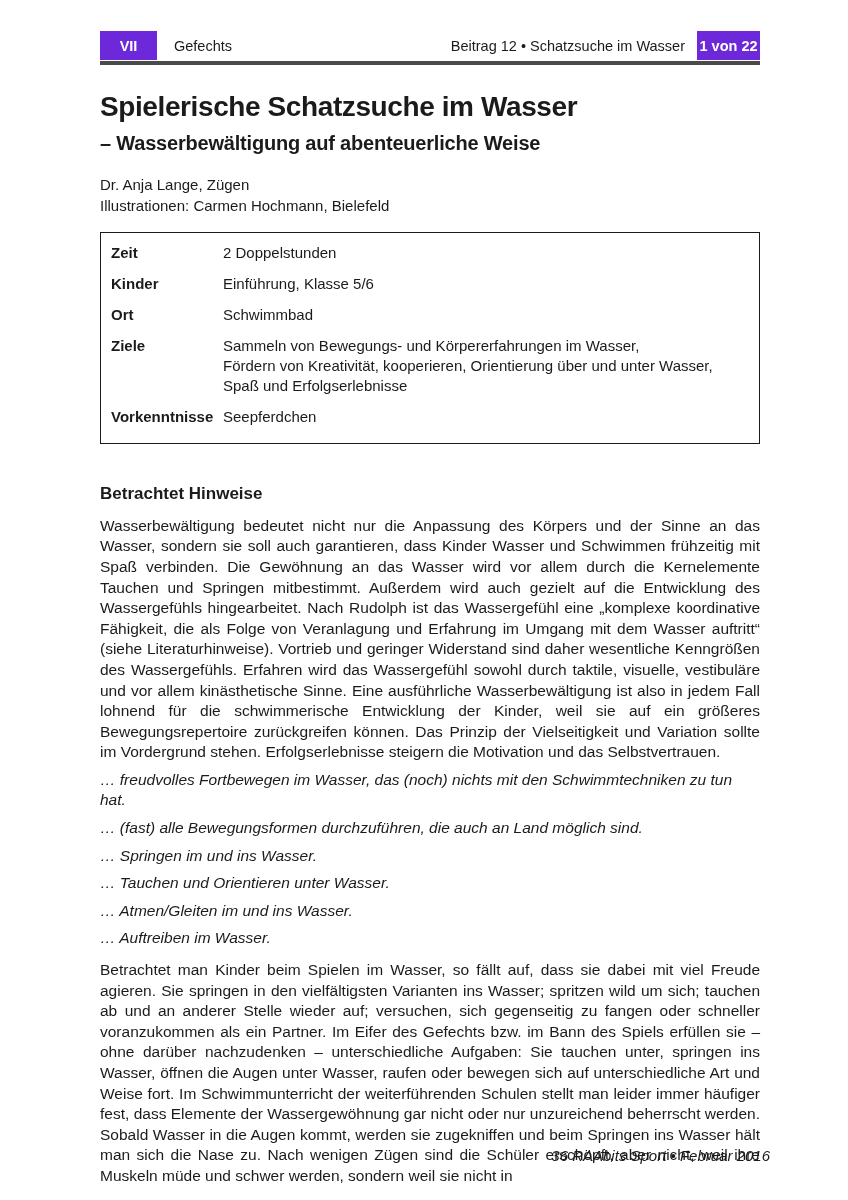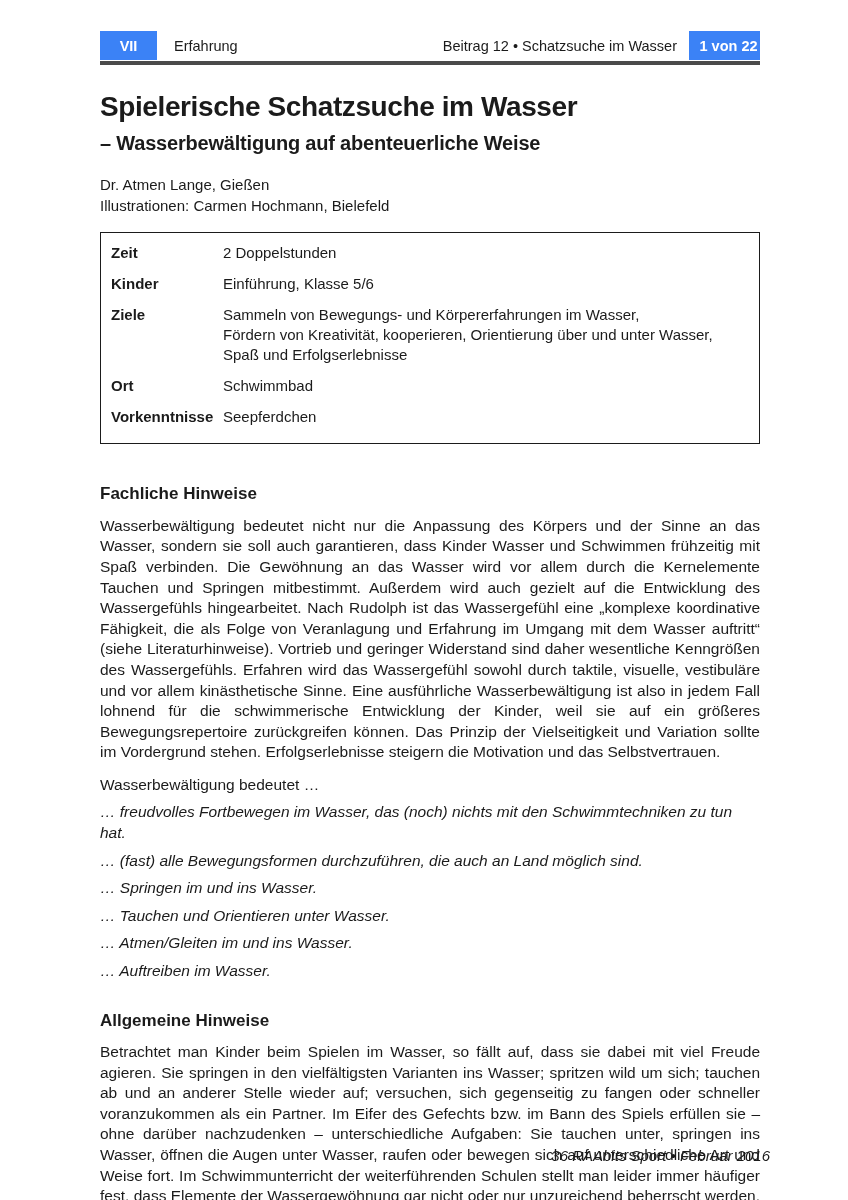--- a/index.html
+++ b/index.html
@@ -14,30 +14,30 @@
     color: #1b1b1b;
     overflow: hidden;
   }
   
   .kopf-row {
     display: flex;
     align-items: stretch;
     height: 29px;
   }
   .badge {
-    background: #3b82f6;
+    background: #6d28d9;
     color: #ffffff;
     font-weight: bold;
     font-size: 14.5px;
     display: flex;
     align-items: center;
     justify-content: center;
   }
   .badge.chapter { width: 57px; }
-  .badge.pages   { width: 63px; padding-left: 8px; }
+  .badge.pages   { width: 63px; }
   .kopf-section {
     font-size: 14.5px;
     align-self: center;
     margin-left: 17px;
   }
   .kopf-spacer { flex: 1; }
   .kopf-article {
     font-size: 14.5px;
     align-self: center;
     margin-right: 12px;
@@ -135,74 +135,72 @@
   }
 </style>
 </head>
 <body>
 
 <div class="page">
 
   <header>
     <div class="kopf-row">
       <span class="badge chapter">VII</span>
-      <span class="kopf-section">Erfahrung</span>
+      <span class="kopf-section">Gefechts</span>
       <span class="kopf-spacer"></span>
       <span class="kopf-article">Beitrag 12 • Schatzsuche im Wasser</span>
       <span class="badge pages">1 von 22</span>
     </div>
     <div class="kopf-rule"></div>
   </header>
 
   <h1 class="title">Spielerische Schatzsuche im Wasser</h1>
   <h2 class="subtitle">– Wasserbewältigung auf abenteuerliche Weise</h2>
 
   <div class="author-block">
-    <div>Dr. Atmen Lange, Gießen</div>
+    <div>Dr. Anja Lange, Zügen</div>
     <div>Illustrationen: Carmen Hochmann, Bielefeld</div>
   </div>
 
   <table class="info-table">
     <tbody>
       <tr>
         <td class="lbl">Zeit</td>
         <td class="val">2 Doppelstunden</td>
       </tr>
       <tr>
         <td class="lbl">Kinder</td>
         <td class="val">Einführung, Klasse 5/6</td>
+      </tr>
+      <tr>
+        <td class="lbl">Ort</td>
+        <td class="val">Schwimmbad</td>
       </tr>
       <tr>
         <td class="lbl">Ziele</td>
         <td class="val">Sammeln von Bewegungs- und Körpererfahrungen im Wasser,
 Fördern von Kreativität, kooperieren, Orientierung über und unter Wasser,
 Spaß und Erfolgserlebnisse</td>
       </tr>
       <tr>
-        <td class="lbl">Ort</td>
-        <td class="val">Schwimmbad</td>
-      </tr>
-      <tr>
         <td class="lbl">Vorkenntnisse</td>
         <td class="val">Seepferdchen</td>
       </tr>
     </tbody>
   </table>
 
-  <h3 class="sec-heading" id="fachliche-heading">Fachliche Hinweise</h3>
+  <h3 class="sec-heading" id="fachliche-heading">Betrachtet Hinweise</h3>
   <p class="body">Wasserbewältigung bedeutet nicht nur die Anpassung des Körpers und der Sinne an das Wasser, sondern sie soll auch garantieren, dass Kinder Wasser und Schwimmen frühzeitig mit Spaß verbinden. Die Gewöhnung an das Wasser wird vor allem durch die Kernelemente Tauchen und Springen mitbestimmt. Außerdem wird auch gezielt auf die Entwicklung des Wassergefühls hingearbeitet. Nach Rudolph ist das Wassergefühl eine „komplexe koordinative Fähigkeit, die als Folge von Veranlagung und Erfahrung im Umgang mit dem Wasser auftritt“ (siehe Literaturhinweise). Vortrieb und geringer Widerstand sind daher wesentliche Kenngrößen des Wassergefühls. Erfahren wird das Wassergefühl sowohl durch taktile, visuelle, vestibuläre und vor allem kinästhetische Sinne. Eine ausführliche Wasserbewältigung ist also in jedem Fall lohnend für die schwimmerische Entwicklung der Kinder, weil sie auf ein größeres Bewegungsrepertoire zurückgreifen können. Das Prinzip der Vielseitigkeit und Variation sollte im Vordergrund stehen. Erfolgserlebnisse steigern die Motivation und das Selbstvertrauen.</p>
 
-  <p class="list-intro">Wasserbewältigung bedeutet …</p>
   <div class="dot-list">
     <div class="dot-item">… freudvolles Fortbewegen im Wasser, das (noch) nichts mit den Schwimmtechniken zu tun hat.</div>
     <div class="dot-item">… (fast) alle Bewegungsformen durchzuführen, die auch an Land möglich sind.</div>
     <div class="dot-item">… Springen im und ins Wasser.</div>
     <div class="dot-item">… Tauchen und Orientieren unter Wasser.</div>
     <div class="dot-item">… Atmen/Gleiten im und ins Wasser.</div>
     <div class="dot-item">… Auftreiben im Wasser.</div>
   </div>
 
-  <h3 class="sec-heading" id="allgemeine-heading">Allgemeine Hinweise</h3>
   <p class="body">Betrachtet man Kinder beim Spielen im Wasser, so fällt auf, dass sie dabei mit viel Freude agieren. Sie springen in den vielfältigsten Varianten ins Wasser; spritzen wild um sich; tauchen ab und an anderer Stelle wieder auf; versuchen, sich gegenseitig zu fangen oder schneller voranzukommen als ein Partner. Im Eifer des Gefechts bzw. im Bann des Spiels erfüllen sie – ohne darüber nachzudenken – unterschiedliche Aufgaben: Sie tauchen unter, springen ins Wasser, öffnen die Augen unter Wasser, raufen oder bewegen sich auf unterschiedliche Art und Weise fort. Im Schwimmunterricht der weiterführenden Schulen stellt man leider immer häufiger fest, dass Elemente der Wassergewöhnung gar nicht oder nur unzureichend beherrscht werden. Sobald Wasser in die Augen kommt, werden sie zugekniffen und beim Springen ins Wasser hält man sich die Nase zu. Nach wenigen Zügen sind die Schüler erschöpft, aber nicht, weil ihre Muskeln müde und schwer werden, sondern weil sie nicht in</p>
 
   <div class="page-footer">36 RAAbits Sport • Februar 2016</div>
 
 </div>
 
 </body></html>

